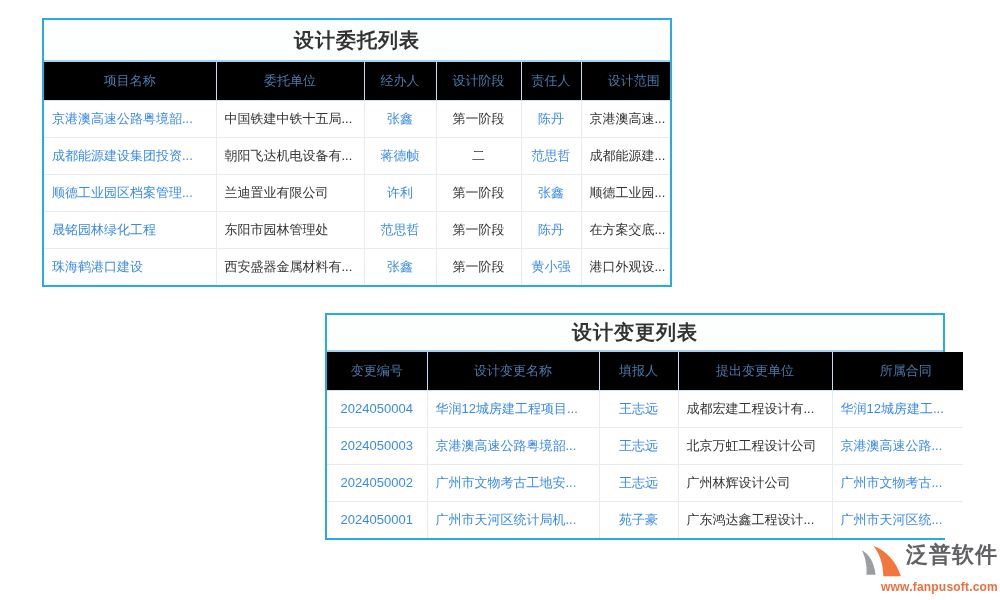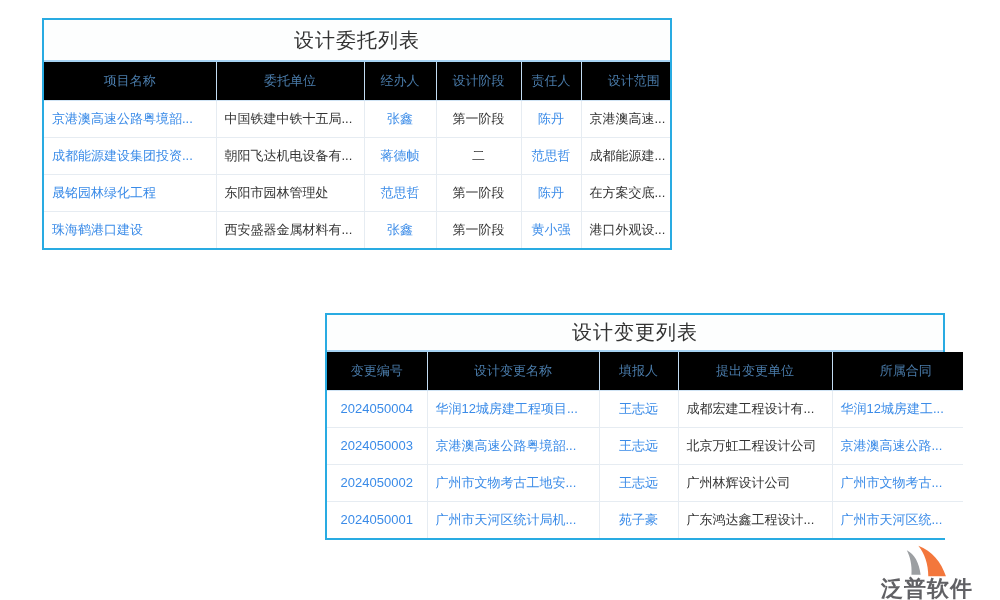--- a/index.html
+++ b/index.html
@@ -5,21 +5,21 @@
   * { margin: 0; padding: 0; box-sizing: border-box; }
   html, body { width: 1000px; height: 600px; background: #ffffff; overflow: hidden;
     font-family: "Liberation Sans", "DejaVu Sans", sans-serif; }
   .stage { position: relative; width: 1000px; height: 600px; background: #ffffff; }
 
   .panel { position: absolute; border: 2px solid #29abe2; background: #ffffff; }
   .panel-commission { left: 42px; top: 18px; width: 630px; }
   .panel-change { left: 325px; top: 313px; width: 620px; }
 
   .panel-title { height: 42px; line-height: 40px; text-align: center; font-size: 20px;
-    font-weight: normal; color: #333333; background: #fdfefe;
+    font-weight: bold; color: #333333; background: #fdfefe;
     border-bottom: 2px solid #a6d2f2; letter-spacing: 1px; }
   .panel-change .panel-title { height: 37px; line-height: 35px; }
 
   table { border-collapse: collapse; table-layout: fixed; width: 100%; }
   th { background: #000000; color: #4a7cab; font-size: 13px; font-weight: normal;
     height: 38px; text-align: center; border-right: 1px solid #c2dcf2;
     border-bottom: 1px solid #cfe3f4; overflow: hidden; white-space: nowrap; }
   th:last-child { border-right: none; padding-left: 16px; }
   td { height: 37px; font-size: 13px; color: #333333; border-right: 1px solid #e6ecf2;
     border-bottom: 1px solid #e6ecf2; overflow: hidden; white-space: nowrap;
@@ -27,21 +27,21 @@
   td:last-child { border-right: none; }
   tr:last-child td { border-bottom: none; }
 
   .al { text-align: left; }
   .ac { text-align: center; margin-left: 38px; }
   .link { color: #3a8be8; cursor: pointer; }
 
   
   .watermark { position: absolute; left: 856px; top: 544px; width: 142px; height: 52px;
     opacity: 0.88; pointer-events: none; }
-  .wm-row { display: flex; align-items: center; justify-content: flex-end; flex-direction: column; }
+  .wm-row { display: flex; align-items: flex-start; justify-content: flex-end; }
   .wm-logo { width: 46px; height: 34px; margin-right: 2px; }
   .wm-brand { font-size: 22px; font-weight: bold; color: #4c4c50; letter-spacing: 1px;
     line-height: 1; }
   .wm-url { text-align: right; font-size: 12px; font-weight: bold; color: #f15a24;
     margin-top: 2px; letter-spacing: 0.2px; }
 </style>
 </head>
 <body>
 
 <div class="stage">
@@ -76,20 +76,28 @@
           <td class="ac link">陈丹</td>
           <td class="al">京港澳高速...</td>
         </tr>
         <tr>
           <td class="al link">成都能源建设集团投资...</td>
           <td class="al">朝阳飞达机电设备有...</td>
           <td class="ac link">蒋德帧</td>
           <td class="ac">二</td>
           <td class="ac link">范思哲</td>
           <td class="al">成都能源建...</td>
+        </tr>
+        <tr>
+          <td class="al link">顺德工业园区档案管理...</td>
+          <td class="al">兰迪置业有限公司</td>
+          <td class="ac link">许利</td>
+          <td class="ac">第一阶段</td>
+          <td class="ac link">张鑫</td>
+          <td class="al">顺德工业园...</td>
         </tr>
         <tr>
           <td class="al link">晟铭园林绿化工程</td>
           <td class="al">东阳市园林管理处</td>
           <td class="ac link">范思哲</td>
           <td class="ac">第一阶段</td>
           <td class="ac link">陈丹</td>
           <td class="al">在方案交底...</td>
         </tr>
         <tr>

